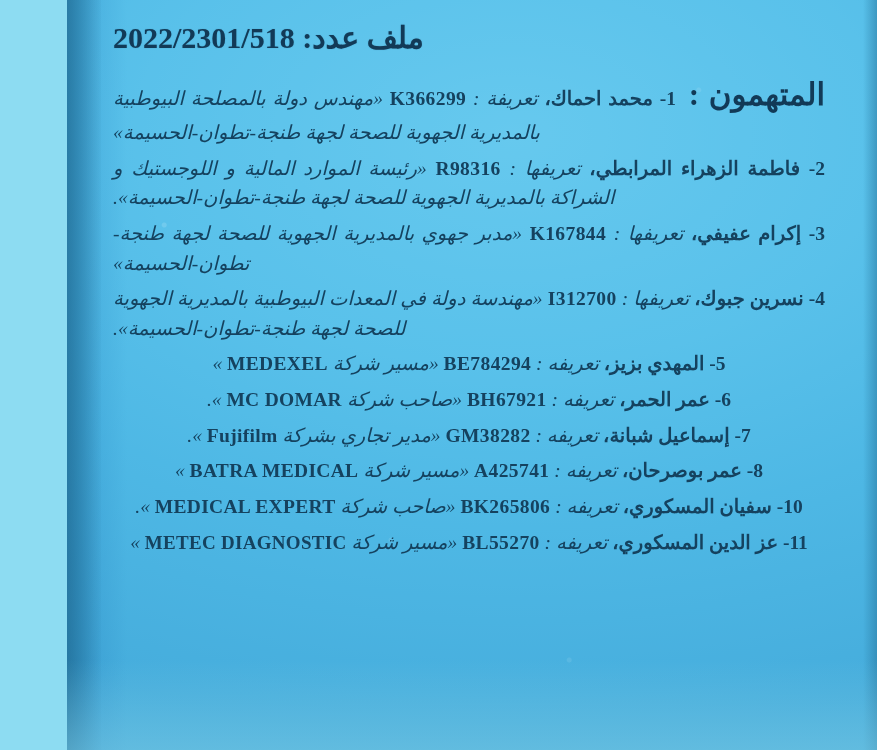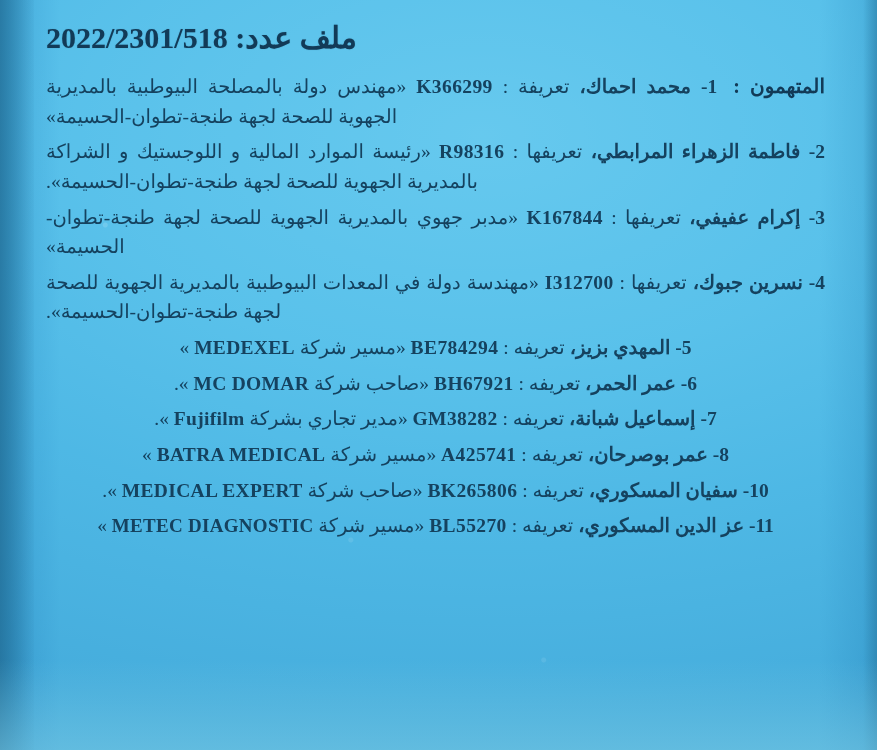--- a/index.html
+++ b/index.html
@@ -10,21 +10,21 @@
   body {
     width: 877px;
     height: 750px;
     overflow: hidden;
     font-family: "Liberation Serif", serif;
     background: #8ddcf2;
   }
   
   #page {
     position: relative;
-    width: 877px;
+    width: 810px;
     height: 750px;
     box-sizing: border-box;
     background:
       radial-gradient(120% 80% at 55% 18%, #b6ecfb 0%, #9fe3f7 38%, #8bd8f1 66%, #7ccbe8 100%),
       linear-gradient(90deg, #63b9db 0px, #7ecbe9 26px, #8fd9f2 60px, #8fd9f2 820px, #77c6e4 877px);
     background-blend-mode: multiply, normal;
   }
   
   #page::before {
     content: "";
@@ -63,21 +63,21 @@
   .file-line .label {
     font-family: "Liberation Serif", serif;
   }
   .file-line .num {
     font-family: "Liberation Serif", serif;
     font-weight: bold;
   }
 
   
   .accused-heading {
-    font-size: 20px;
+    font-size: 31px;
     font-weight: bold;
     color: #123a57;
     white-space: nowrap;
   }
 
   ol.accused-list {
     list-style: none;
     margin: 0;
     padding: 0;
   }
@@ -97,20 +97,21 @@
   .name {
     font-weight: bold;
   }
   .id {
     font-family: "Liberation Serif", serif;
     font-weight: bold;
     letter-spacing: .4px;
   }
   .role {
     font-weight: normal;
+    font-style: italic;
   }
   .latin {
     font-family: "Liberation Serif", serif;
     font-weight: bold;
     letter-spacing: .3px;
   }
   
   li.with-heading {
     text-indent: 0;
   }

